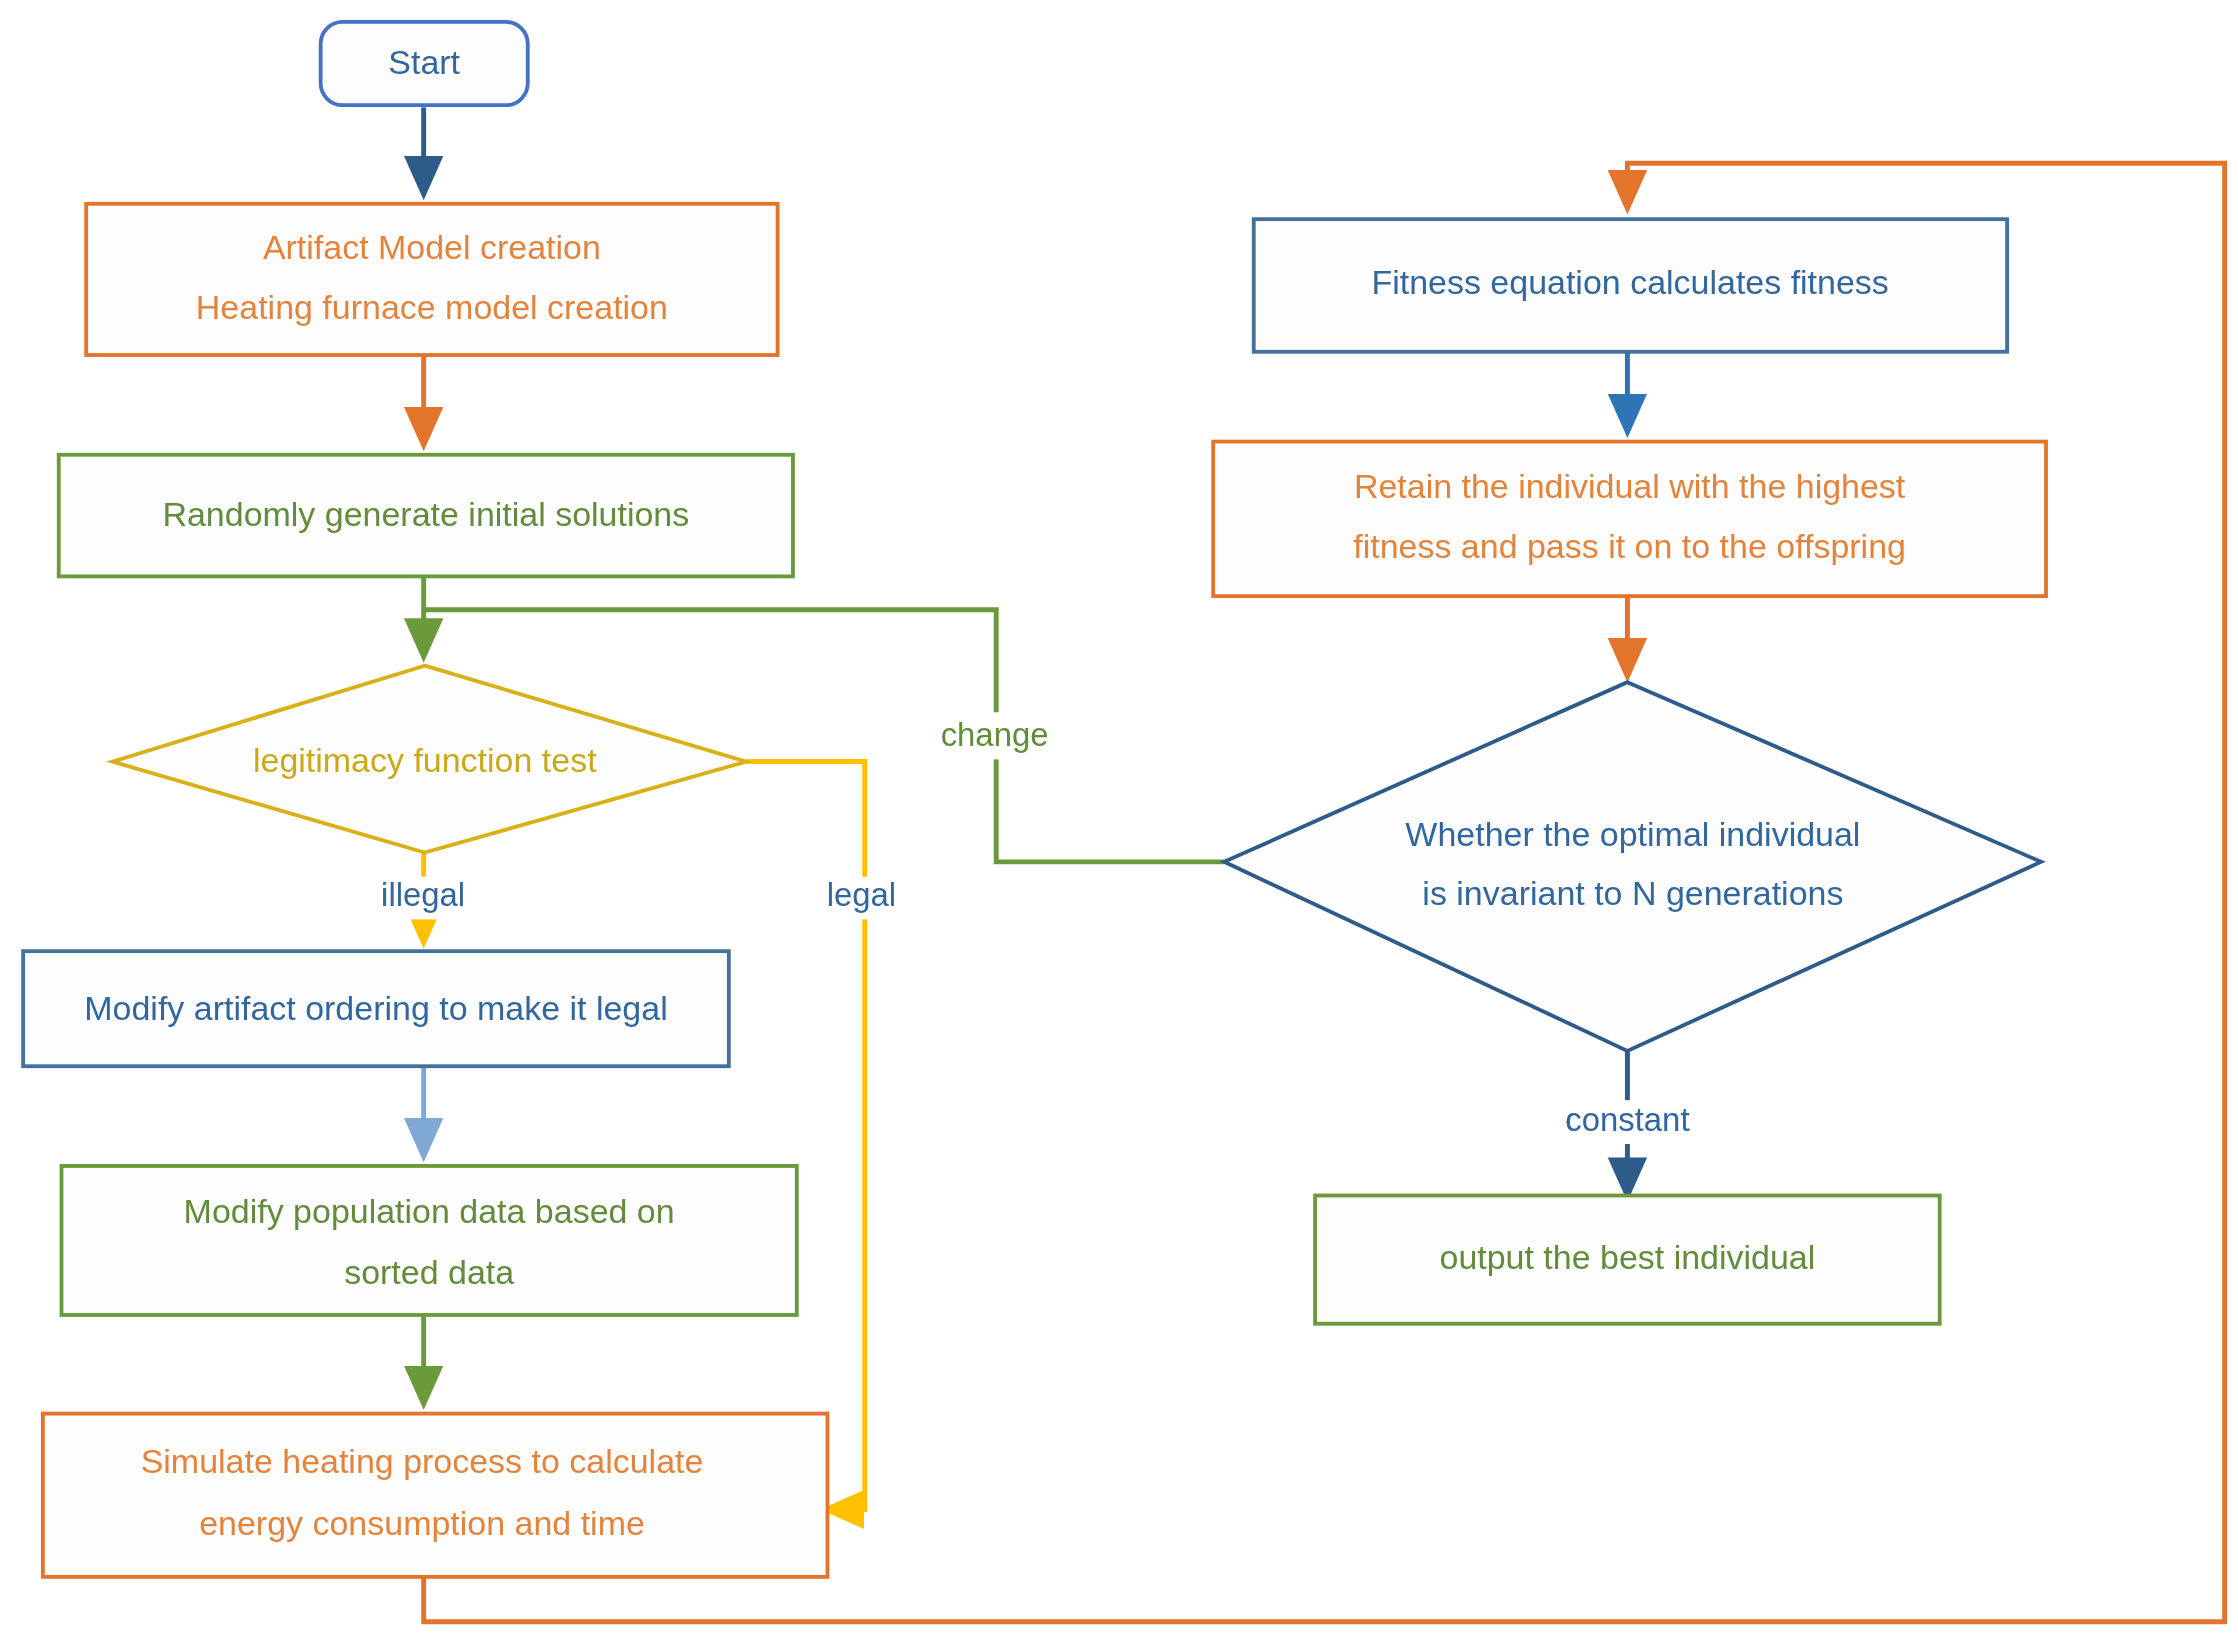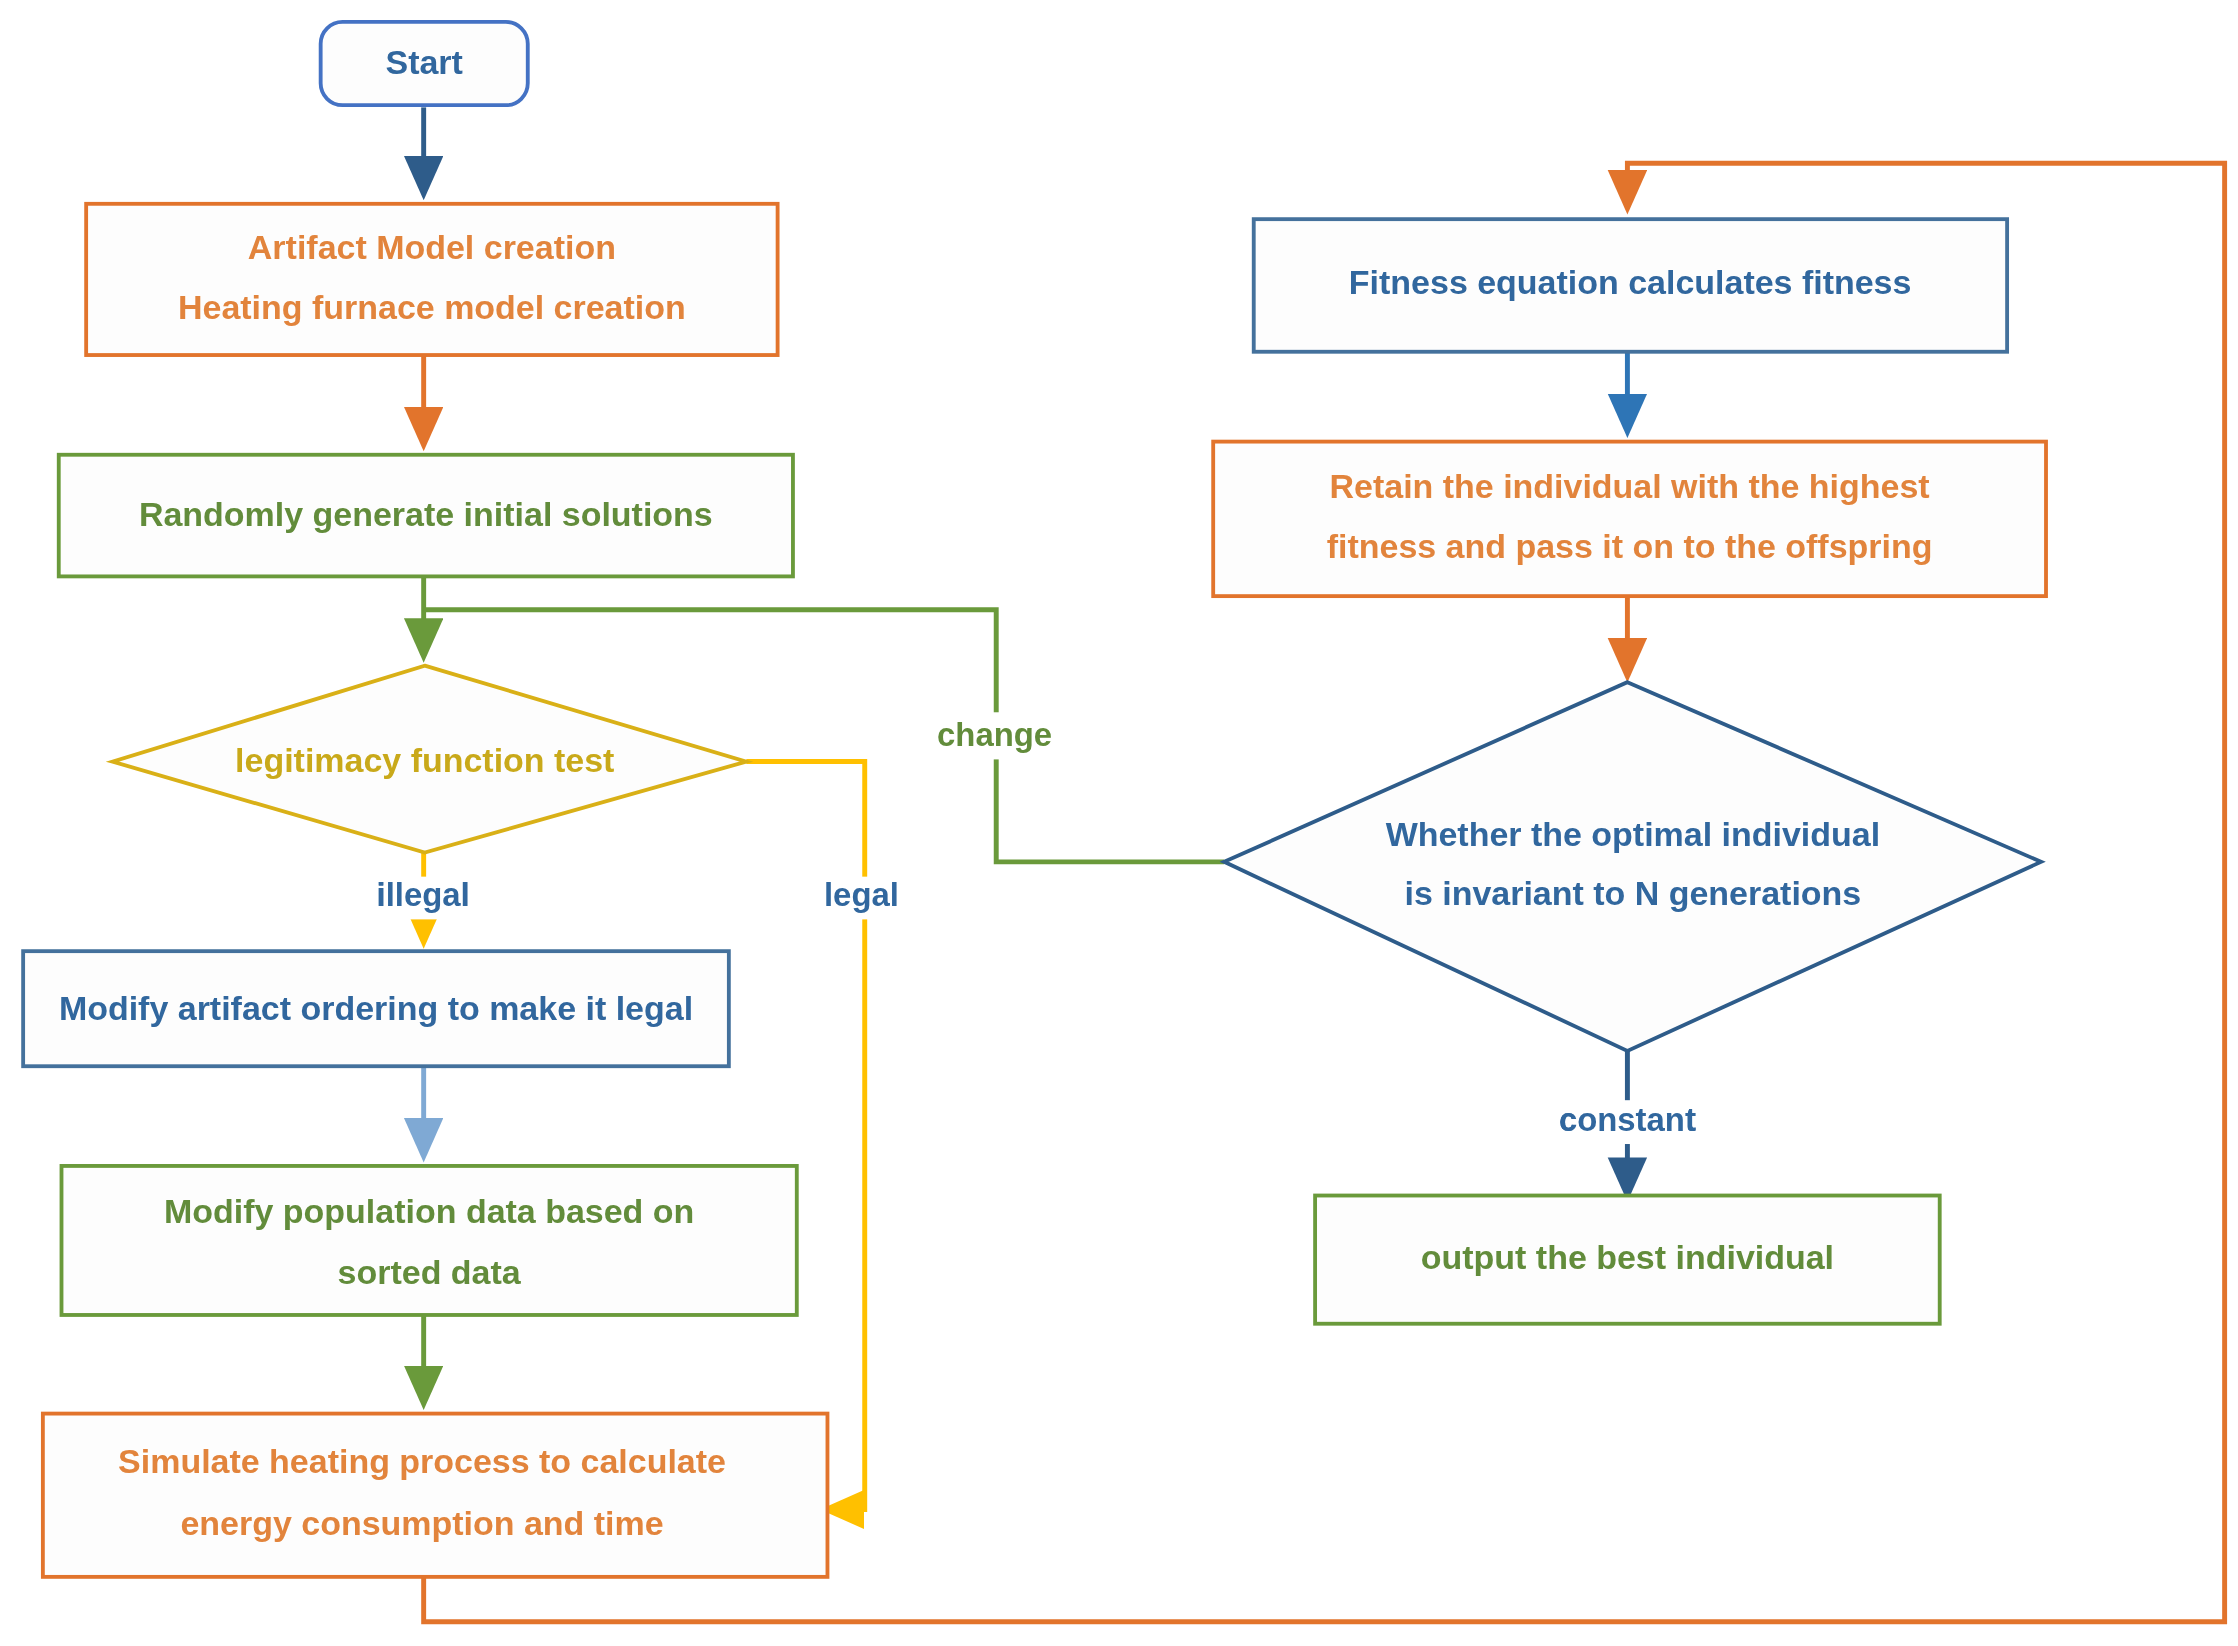--- a/index.html
+++ b/index.html
@@ -7,21 +7,20 @@
     padding: 0;
     background: #ffffff;
   }
   #stage {
     position: relative;
     width: 2239px;
     height: 1647px;
     background: #ffffff;
     font-family: "Liberation Sans", sans-serif;
     overflow: hidden;
-    font-weight: bold;
   }
   svg#flow {
     position: absolute;
     left: 0;
     top: 0;
     width: 2239px;
     height: 1647px;
   }
   .node-text {
     font-family: "Liberation Sans", sans-serif;

